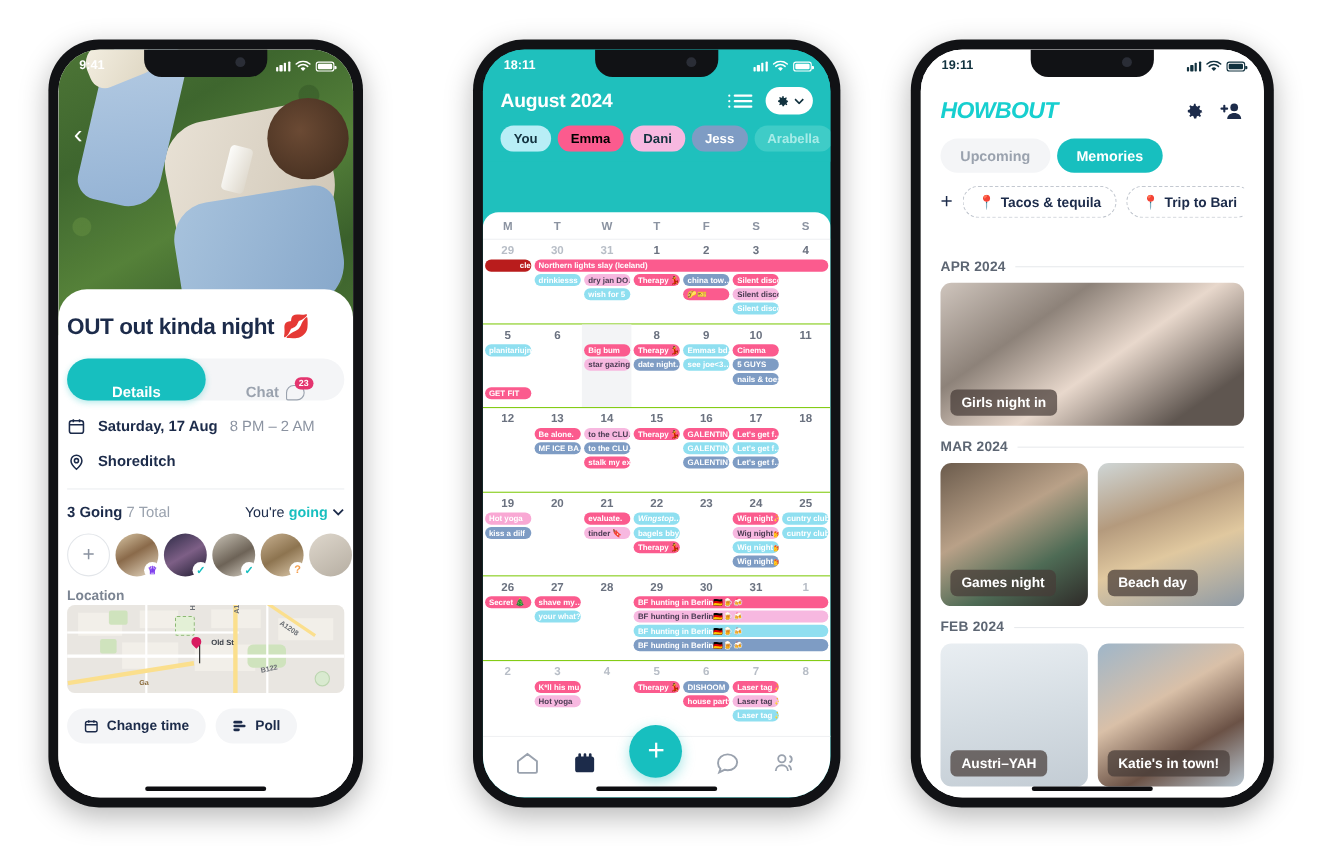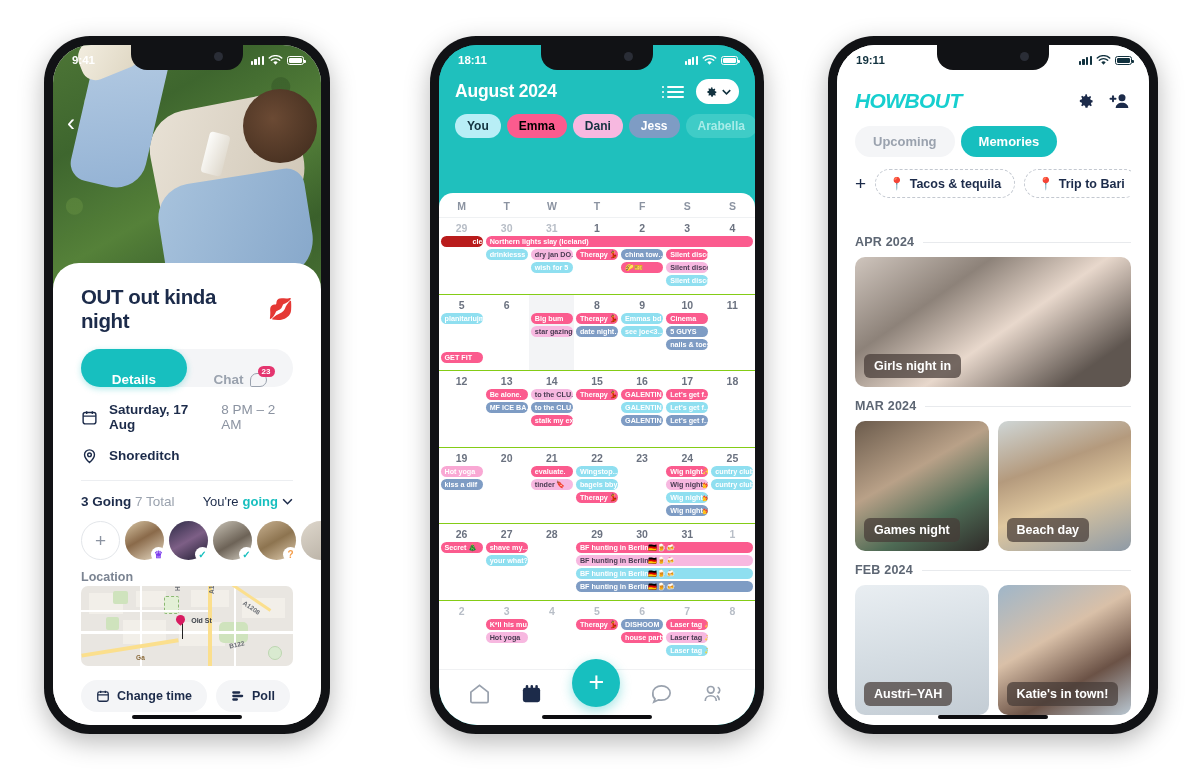--- a/index.html
+++ b/index.html
@@ -63,21 +63,21 @@
   .p1-hero .jeans2 { position:absolute; right:10px; top:132px; width:150px; height:108px;
       background:linear-gradient(120deg,#a8c3dd,#86a7ca); border-radius:34px 18px 40px 26px;
       transform:rotate(-9deg); }
   .p1-hero .hair { position:absolute; right:4px; top:44px; width:74px; height:74px;
       background:radial-gradient(circle at 40% 40%,#6b4a34,#3e2a1c); border-radius:50%; }
   .p1-hero .can { position:absolute; left:152px; top:88px; width:21px; height:42px;
       background:linear-gradient(100deg,#fdfdfb,#ded8cc); border-radius:4px; transform:rotate(14deg); }
   .p1-back { position:absolute; left:14px; top:66px; z-index:30; color:#fff;
              font-size:24px; line-height:1; font-weight:300; }
   .p1-sheet { position:absolute; left:0; right:0; top:218px; bottom:0; background:#fff;
-              border-radius:26px 26px 0 0; padding:22px 28px 0; z-index:20; }
+              border-radius:26px 26px 0 0; padding:22px 8px 0; z-index:20; }
   .p1-title { font-size:20.5px; font-weight:bold; color:#1c2b4a; letter-spacing:-.4px;
               display:flex; align-items:center; gap:7px; }
   .p1-tabs { margin-top:16px; display:flex; background:#f4f5f7; border-radius:22px; height:38px; }
   .p1-tab { flex:1; display:flex; align-items:flex-end; justify-content:center; gap:6px;
             font-size:13.5px; font-weight:bold; color:#9aa2ae; border-radius:22px; }
   .p1-tab.on { background:#17bfbf; color:#fff; box-shadow:0 2px 6px rgba(23,191,191,.33); }
   .chaticon { position:relative; display:inline-block; width:17px; height:14px;
               border:1.9px solid #9aa2ae; border-radius:8px 8px 8px 2px; }
   .chatbadge { position:absolute; right:-9px; top:-8px; background:#e4356f; color:#fff;
                font-size:8px; font-weight:bold; border-radius:8px; padding:1.5px 4px; line-height:1; }
@@ -490,21 +490,21 @@
                 <div>19</div>
                 <div>20</div>
                 <div>21</div>
                 <div>22</div>
                 <div>23</div>
                 <div>24</div>
                 <div>25</div>
               </div>
               <div class="ev" style="left: calc(0% + 1.5px); width: calc(14.285% - 3px); top: 18px; background: rgb(249, 168, 212); color: rgb(255, 255, 255);">Hot yoga</div>
               <div class="ev" style="left: calc(28.57% + 1.5px); width: calc(14.285% - 3px); top: 18px; background: rgb(251, 91, 142); color: rgb(255, 255, 255);">evaluate.</div>
-              <div class="ev" style="left: calc(42.855% + 1.5px); width: calc(14.285% - 3px); top: 18px; background: rgb(143, 223, 240); color: rgb(255, 255, 255);">Wingstop…</div>
+              <div class="ev" style="left: calc(42.855% + 1.5px); width: calc(14.285% - 3px); top: 18px; background: rgb(143, 223, 240); color: rgb(255, 255, 255); font-style: italic;">Wingstop…</div>
               <div class="ev" style="left: calc(71.425% + 1.5px); width: calc(14.285% - 3px); top: 18px; background: rgb(251, 91, 142); color: rgb(255, 255, 255);">Wig night✨</div>
               <div class="ev" style="left: calc(85.71% + 1.5px); width: calc(14.285% - 3px); top: 18px; background: rgb(143, 223, 240); color: rgb(255, 255, 255);">cuntry club</div>
               <div class="ev" style="left: calc(0% + 1.5px); width: calc(14.285% - 3px); top: 31px; background: rgb(126, 156, 196); color: rgb(255, 255, 255);">kiss a dilf</div>
               <div class="ev" style="left: calc(28.57% + 1.5px); width: calc(14.285% - 3px); top: 31px; background: rgb(247, 184, 224); color: rgb(74, 59, 82);">tinder 🔖</div>
               <div class="ev" style="left: calc(42.855% + 1.5px); width: calc(14.285% - 3px); top: 31px; background: rgb(143, 223, 240); color: rgb(255, 255, 255);">bagels bby</div>
               <div class="ev" style="left: calc(71.425% + 1.5px); width: calc(14.285% - 3px); top: 31px; background: rgb(247, 184, 224); color: rgb(74, 59, 82);">Wig night💅</div>
               <div class="ev" style="left: calc(85.71% + 1.5px); width: calc(14.285% - 3px); top: 31px; background: rgb(143, 223, 240); color: rgb(255, 255, 255);">cuntry club</div>
               <div class="ev" style="left: calc(42.855% + 1.5px); width: calc(14.285% - 3px); top: 44px; background: rgb(251, 91, 142); color: rgb(255, 255, 255);">Therapy 💃</div>
               <div class="ev" style="left: calc(71.425% + 1.5px); width: calc(14.285% - 3px); top: 44px; background: rgb(143, 223, 240); color: rgb(255, 255, 255);">Wig night💅</div>
               <div class="ev" style="left: calc(71.425% + 1.5px); width: calc(14.285% - 3px); top: 57px; background: rgb(126, 156, 196); color: rgb(255, 255, 255);">Wig night💅</div>

